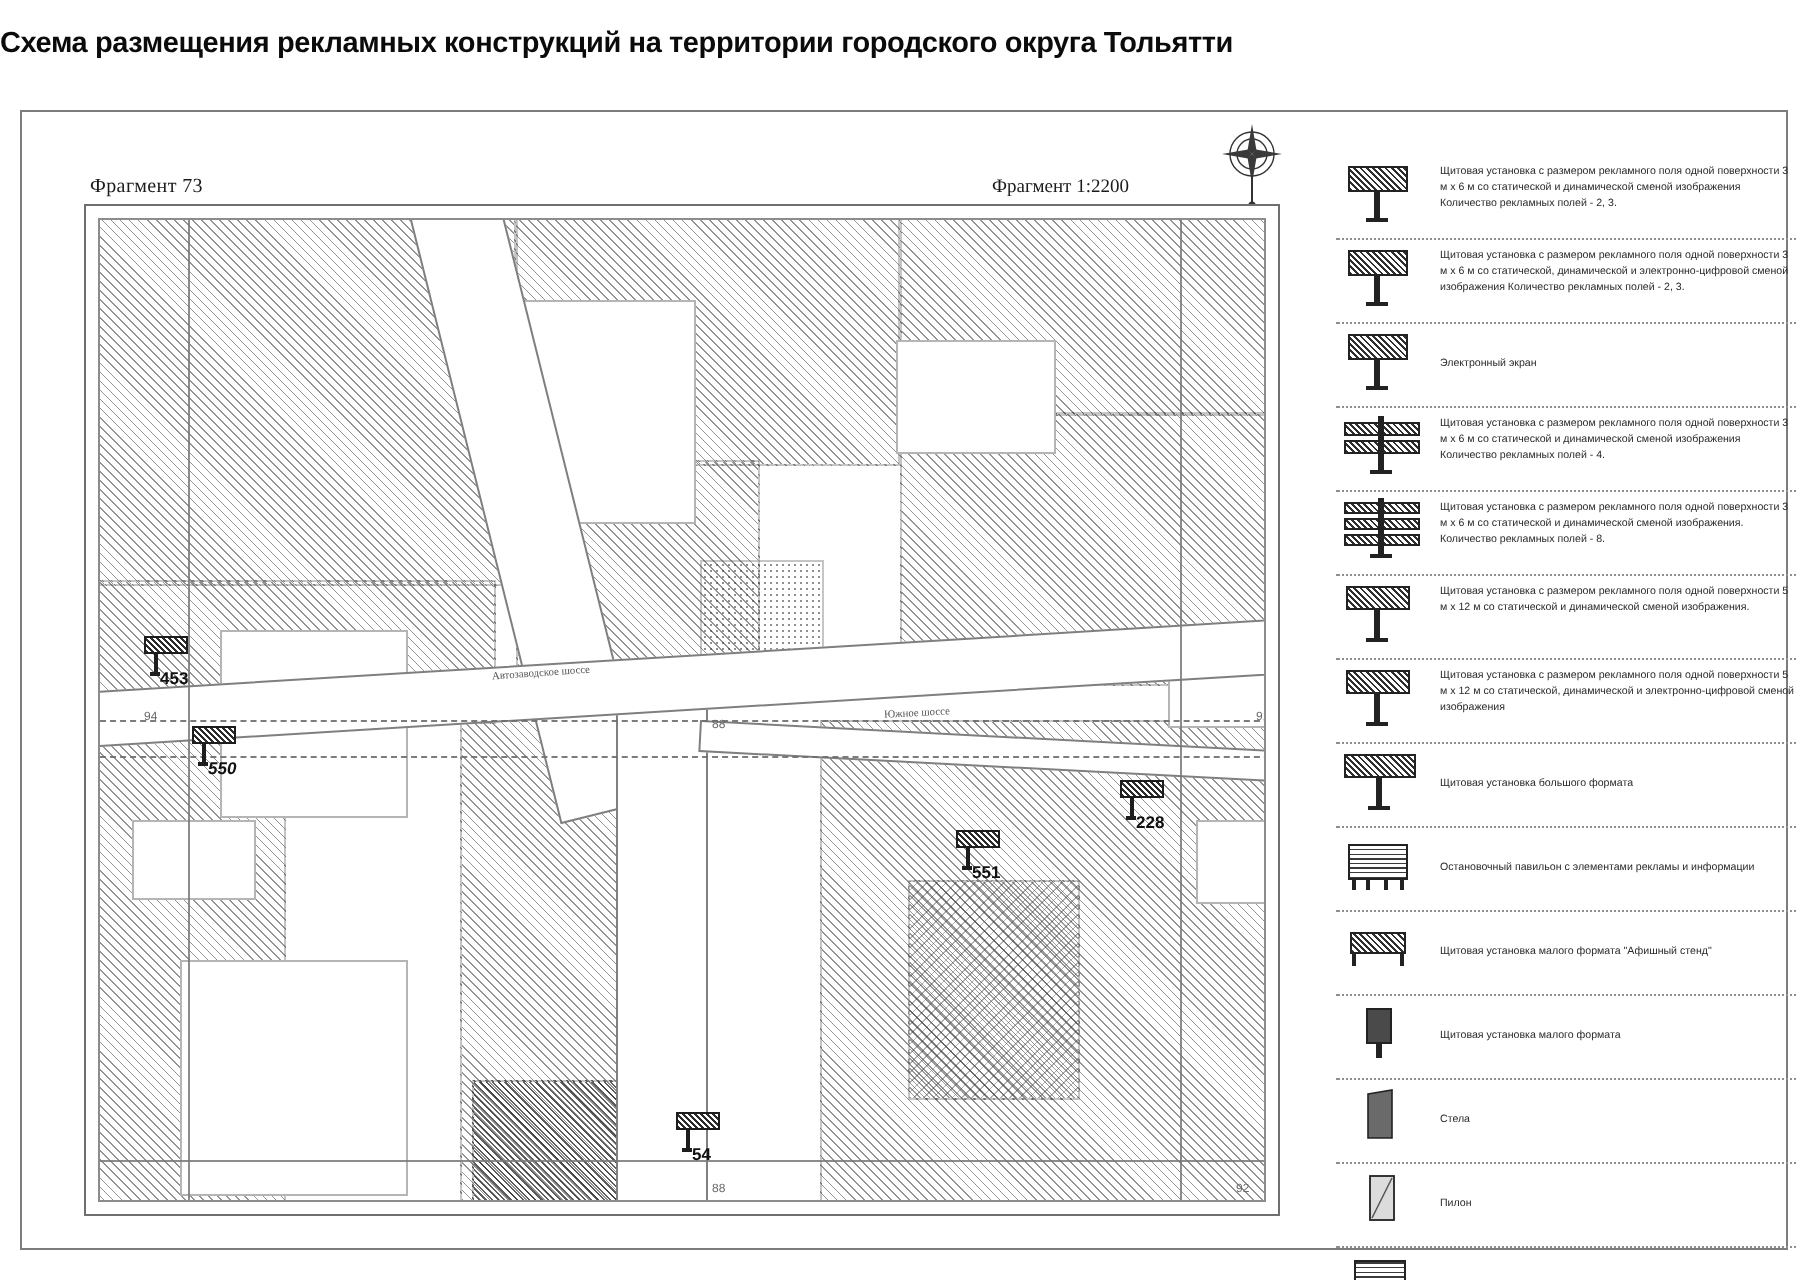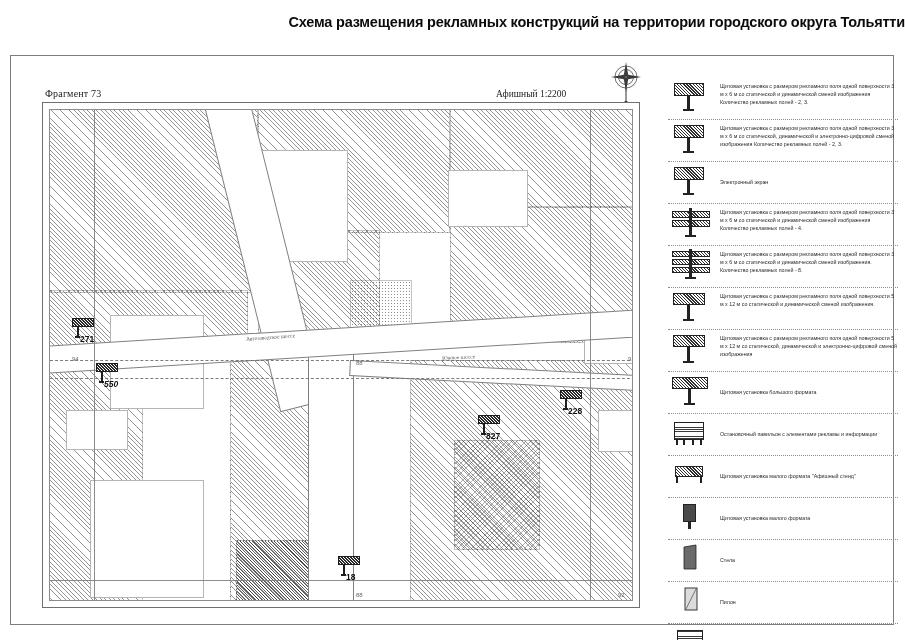--- a/index.html
+++ b/index.html
@@ -15,21 +15,21 @@
     position: relative;
     overflow: hidden;
   }
 
   
   .page-title {
     position: absolute;
     top: 14px;
     left: 0;
     width: 905px;
-    text-align: right;
+    text-align: left;
     font-family: "Liberation Sans", sans-serif;
     font-weight: bold;
     font-size: 14.5px;
     letter-spacing: -0.2px;
     color: #0b0b0b;
   }
 
   
   .sheet-frame {
     position: absolute;
@@ -271,21 +271,21 @@
 <body>
 
 <div class="page-title">Схема размещения рекламных конструкций на территории городского округа Тольятти</div>
 
 <div class="sheet-frame"></div>
 
 <div class="map-region">
 
   <div class="map-caption">Фрагмент 73</div>
 
-  <div class="map-scale">Афишный 1:2200</div>
+  <div class="map-scale">Фрагмент 1:2200</div>
 
   <div class="compass">
     <svg width="40" height="48" viewBox="0 0 40 48">
       <g stroke="#333" fill="none" stroke-width="0.7">
         <circle cx="20" cy="20" r="11"></circle>
         <circle cx="20" cy="20" r="7.5"></circle>
         <circle cx="20" cy="20" r="2.2"></circle>
       </g>
       <g fill="#3a3a3a">
         <polygon points="20,5 22.2,18 20,20 17.8,18"></polygon>
@@ -346,49 +346,49 @@
       <div class="edge-label" style="left:22px; top:246px;">94</div>
       <div class="edge-label" style="left:306px; top:250px;">88</div>
       <div class="edge-label" style="left:306px; top:482px;">88</div>
       <div class="edge-label" style="left:568px; top:482px;">92</div>
       <div class="edge-label" style="left:578px; top:246px;">91</div>
 
       <div class="marker" style="left:22px; top:208px;">
         <div class="panel"></div>
         <div class="post"></div>
         <div class="foot"></div>
-        <div class="mlabel">271</div>
+        <div class="mlabel">453</div>
       </div>
 
       <div class="marker" style="left:46px; top:253px;font-style:italic;">
         <div class="panel"></div>
         <div class="post"></div>
         <div class="foot"></div>
         <div class="mlabel">550</div>
       </div>
 
       <div class="marker" style="left:428px; top:305px;">
         <div class="panel"></div>
         <div class="post"></div>
         <div class="foot"></div>
-        <div class="mlabel">827</div>
+        <div class="mlabel">551</div>
       </div>
 
       <div class="marker" style="left:510px; top:280px;">
         <div class="panel"></div>
         <div class="post"></div>
         <div class="foot"></div>
         <div class="mlabel">228</div>
       </div>
 
       <div class="marker" style="left:288px; top:446px;">
         <div class="panel"></div>
         <div class="post"></div>
         <div class="foot"></div>
-        <div class="mlabel">18</div>
+        <div class="mlabel">54</div>
       </div>
 
     </div>
   </div>
 </div>
 
 <div class="legend">
 
   <div class="legend-row" style="min-height:36px;">
     <div class="legend-icon">

